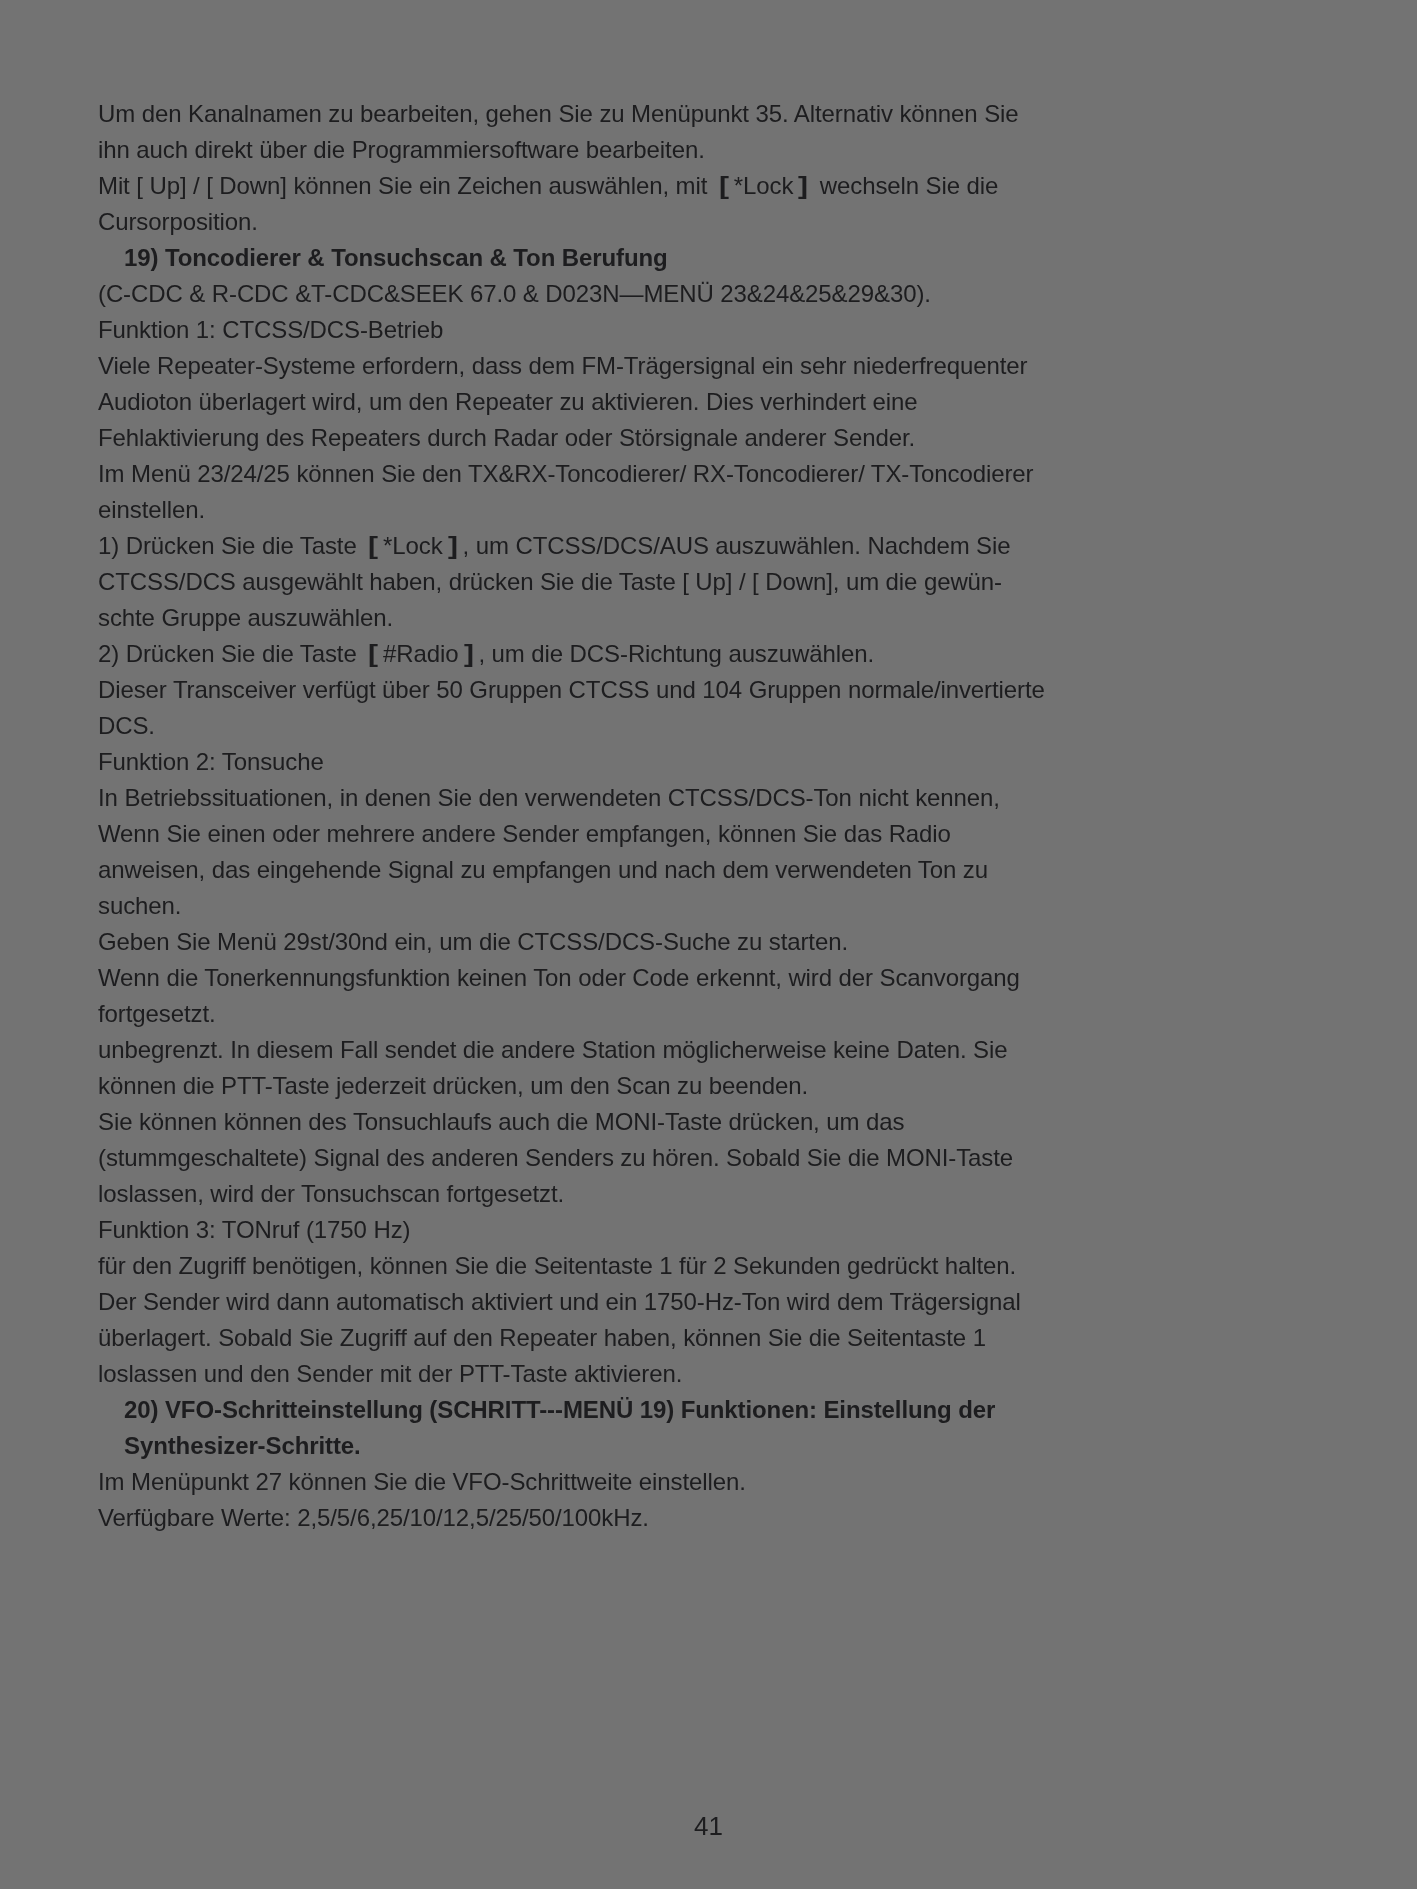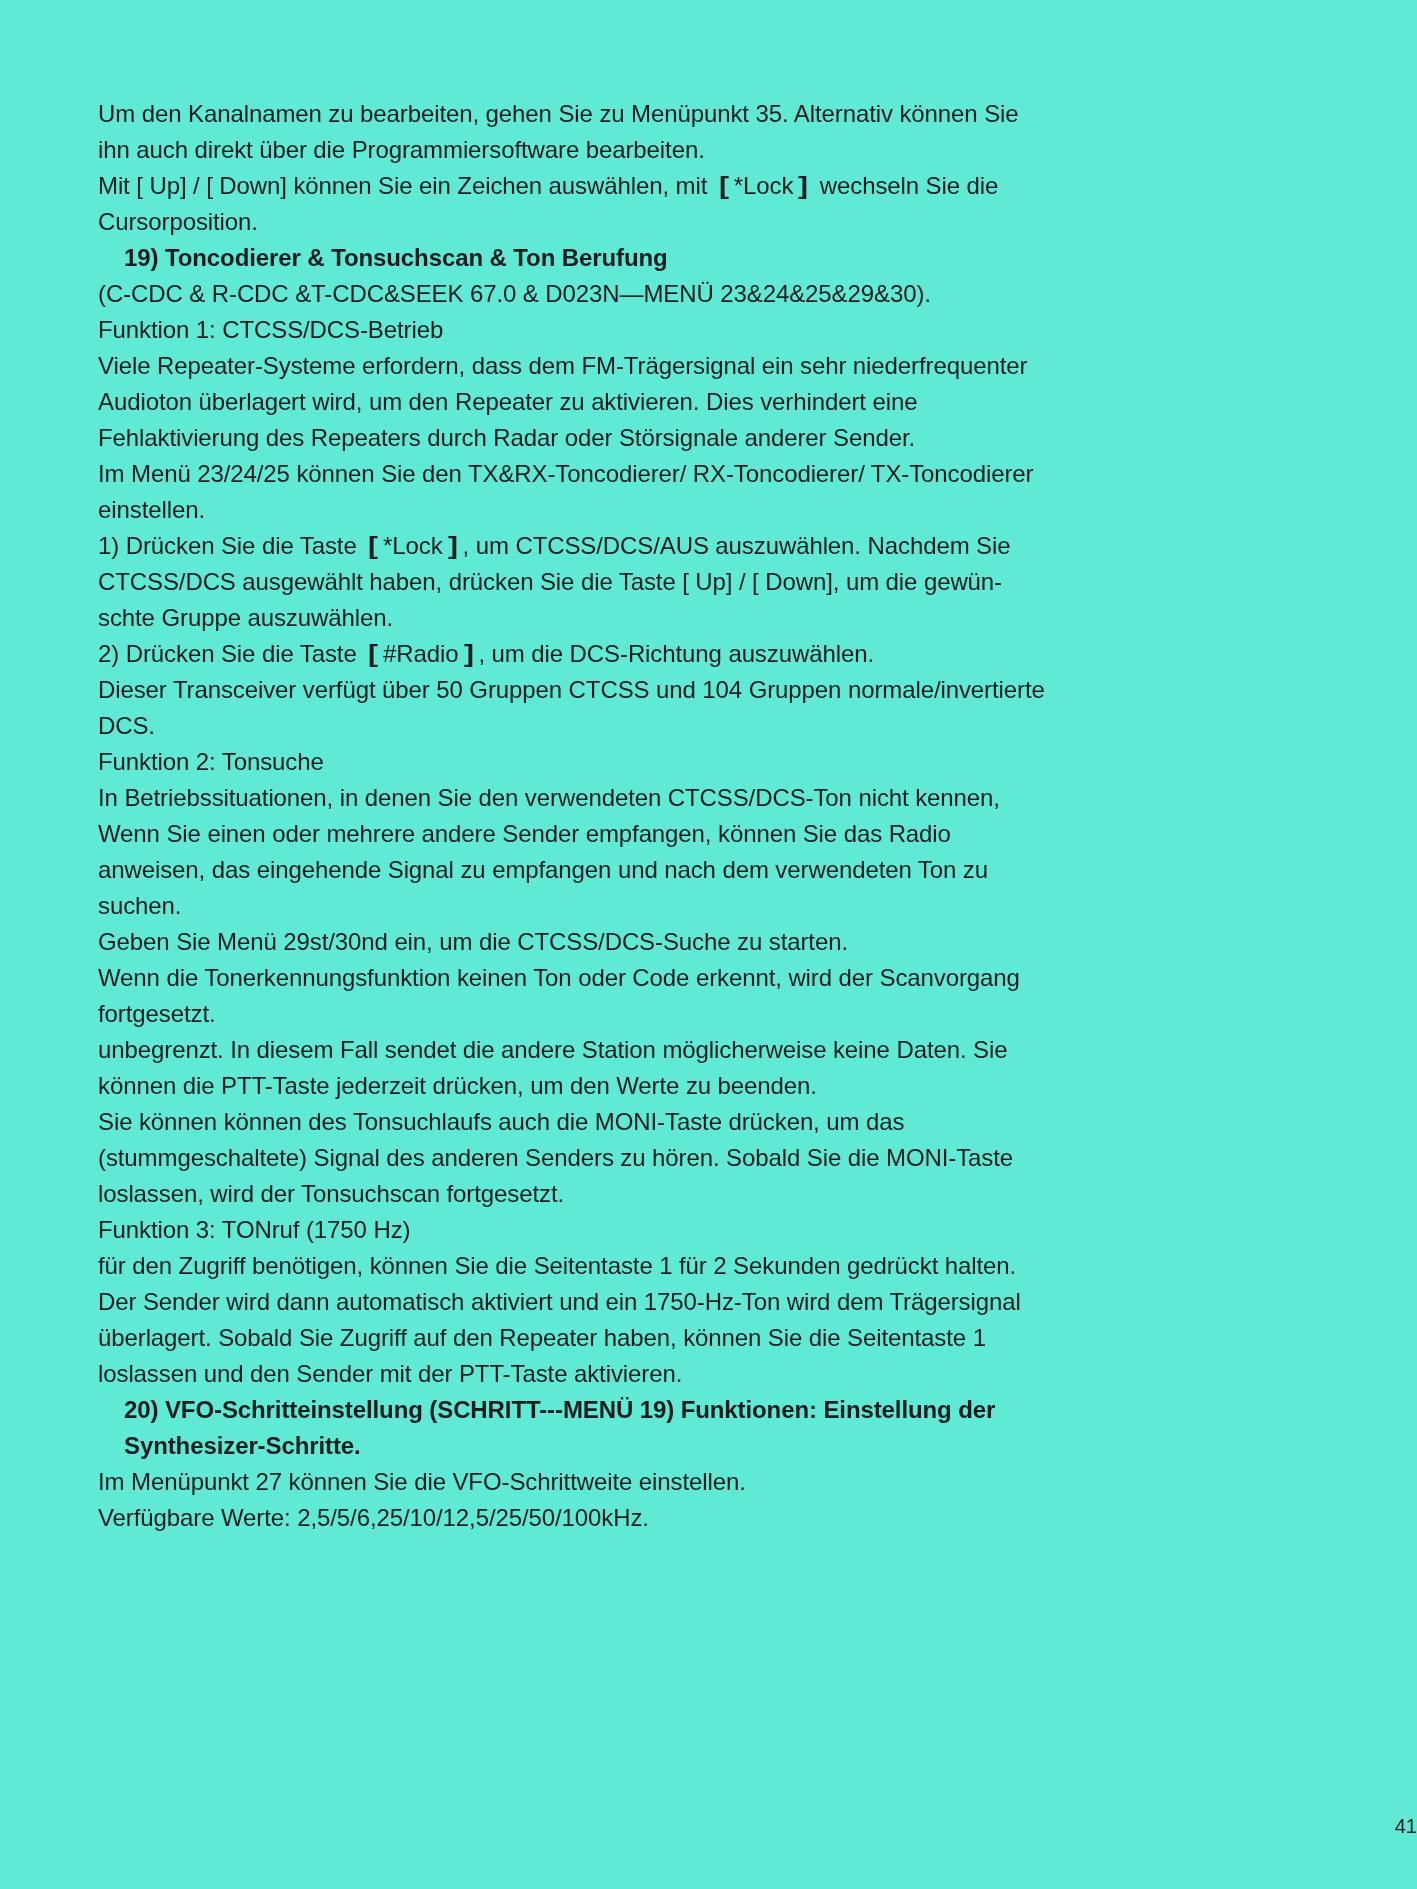--- a/index.html
+++ b/index.html
@@ -10,21 +10,21 @@
   }
   body {
     font-family: "Liberation Sans", sans-serif;
     color: #1d1d1f;
     position: relative;
     overflow: hidden;
   }
   .page {
     position: absolute;
     inset: 0;
-    background: #5eead4;
+    background: #737373;
   }
   .text-block {
     position: absolute;
     left: 98px;
     top: 96px;
     width: 1260px;
   }
   .line {
     font-size: 24px;
     line-height: 36px;
@@ -40,22 +40,22 @@
     font-weight: 700;
     display: inline-block;
     transform: scaleX(1.25);
     margin: 0 6px;
   }
   .page-number {
     position: absolute;
     top: 1808px;
     left: 0;
     width: 100%;
-    text-align: right;
-    font-size: 20px;
+    text-align: center;
+    font-size: 26px;
     line-height: 36px;
   }
 </style>
 </head>
 <body>
 
 <div class="page">
   <div class="text-block">
       <p class="line">Um den Kanalnamen zu bearbeiten, gehen Sie zu Menüpunkt 35. Alternativ können Sie</p>
       <p class="line">ihn auch direkt über die Programmiersoftware bearbeiten.</p>
@@ -77,21 +77,21 @@
       <p class="line">DCS.</p>
       <p class="line">Funktion 2: Tonsuche</p>
       <p class="line">In Betriebssituationen, in denen Sie den verwendeten CTCSS/DCS-Ton nicht kennen,</p>
       <p class="line">Wenn Sie einen oder mehrere andere Sender empfangen, können Sie das Radio</p>
       <p class="line">anweisen, das eingehende Signal zu empfangen und nach dem verwendeten Ton zu</p>
       <p class="line">suchen.</p>
       <p class="line">Geben Sie Menü 29st/30nd ein, um die CTCSS/DCS-Suche zu starten.</p>
       <p class="line">Wenn die Tonerkennungsfunktion keinen Ton oder Code erkennt, wird der Scanvorgang</p>
       <p class="line">fortgesetzt.</p>
       <p class="line">unbegrenzt. In diesem Fall sendet die andere Station möglicherweise keine Daten. Sie</p>
-      <p class="line">können die PTT-Taste jederzeit drücken, um den Werte zu beenden.</p>
+      <p class="line">können die PTT-Taste jederzeit drücken, um den Scan zu beenden.</p>
       <p class="line">Sie können können des Tonsuchlaufs auch die MONI-Taste drücken, um das</p>
       <p class="line">(stummgeschaltete) Signal des anderen Senders zu hören. Sobald Sie die MONI-Taste</p>
       <p class="line">loslassen, wird der Tonsuchscan fortgesetzt.</p>
       <p class="line">Funktion 3: TONruf (1750 Hz)</p>
       <p class="line">für den Zugriff benötigen, können Sie die Seitentaste 1 für 2 Sekunden gedrückt halten.</p>
       <p class="line">Der Sender wird dann automatisch aktiviert und ein 1750-Hz-Ton wird dem Trägersignal</p>
       <p class="line">überlagert. Sobald Sie Zugriff auf den Repeater haben, können Sie die Seitentaste 1</p>
       <p class="line">loslassen und den Sender mit der PTT-Taste aktivieren.</p>
       <p class="line bold">20) VFO-Schritteinstellung (SCHRITT---MENÜ 19) Funktionen: Einstellung der</p>
       <p class="line bold">Synthesizer-Schritte.</p>

